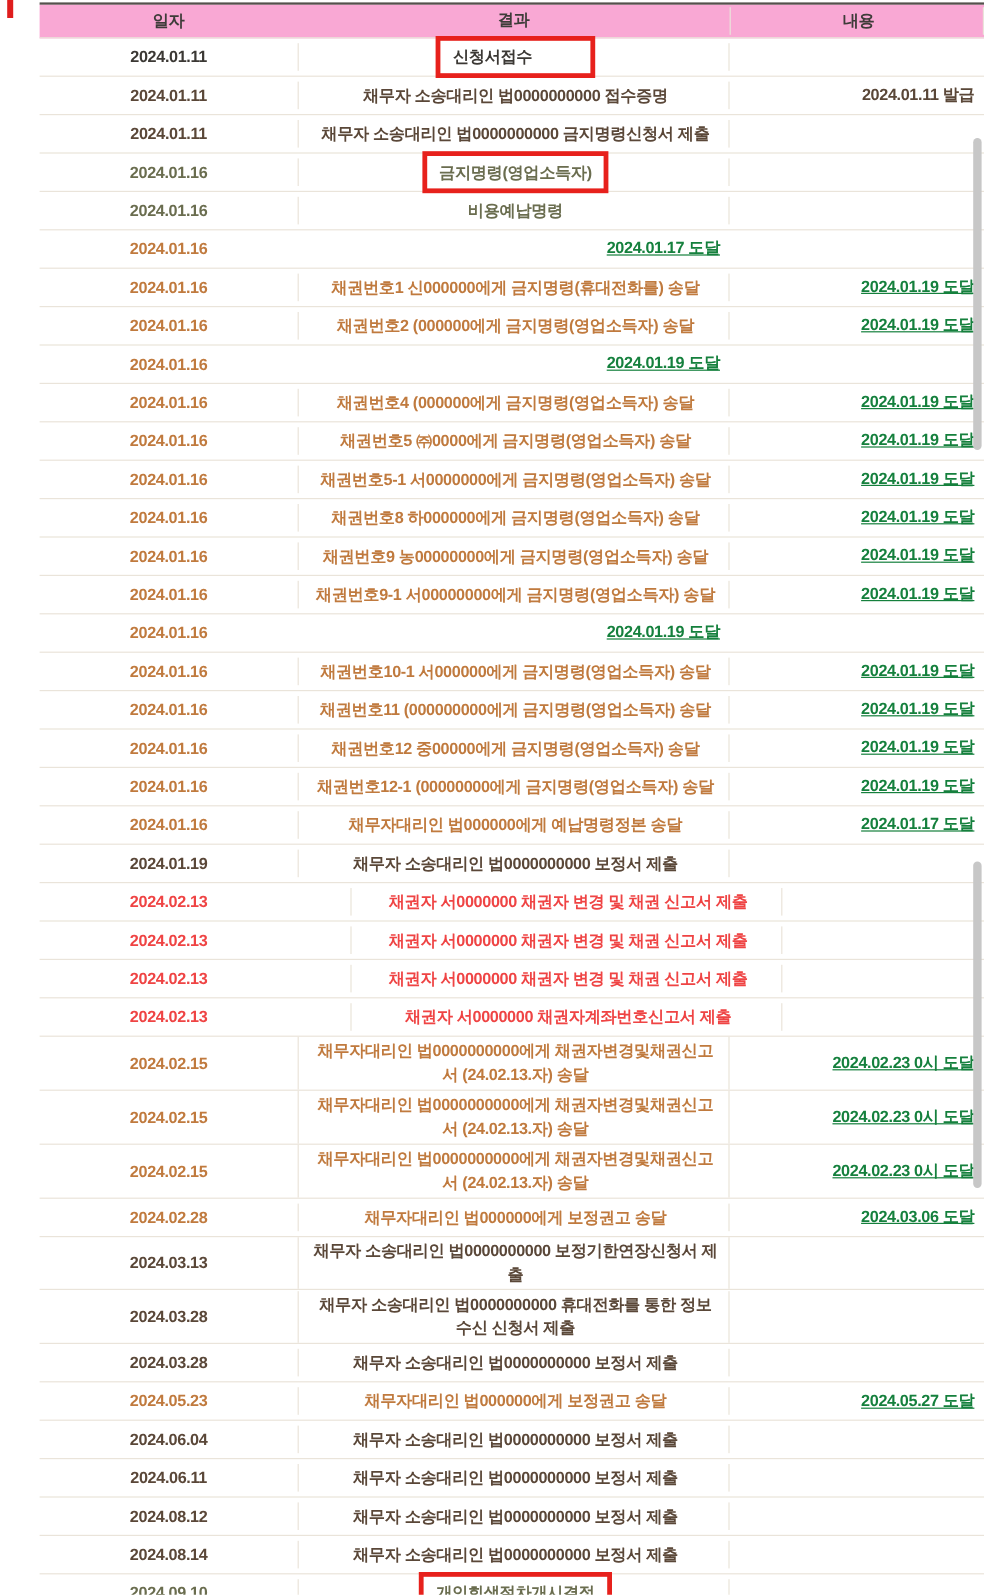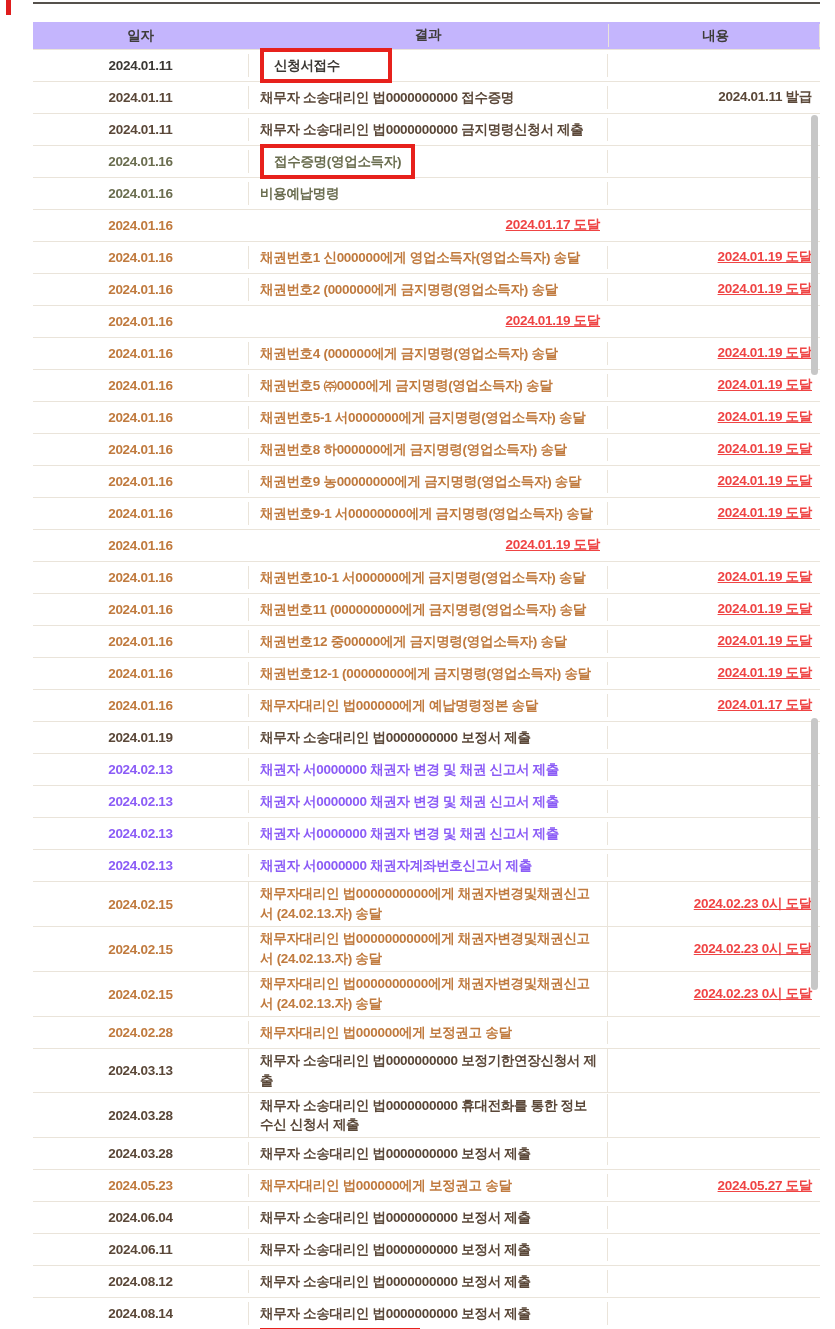--- a/index.html
+++ b/index.html
@@ -14,36 +14,35 @@
     font-size:13.5px;font-weight:700;letter-spacing:-0.3px;
   }
   .t-row{
     display:grid;grid-template-columns:215px 360px 212px;
     border-bottom:1px solid #eae4da;
     align-items:center;
   }
   .t-row.s{min-height:31px;}
   .t-row.d{min-height:44px;}
   .t-head{
-    background:#c4b5fd;min-height:27px;
+    background:#f9a8d4;min-height:27px;
     color:#3e3c39;
-    margin-top:18px;
   }
   .cell{padding:2px 8px;box-sizing:border-box;}
   .c-date{text-align:center;}
-  .c-content{text-align:left;border-left:1px solid #eae4da;border-right:1px solid #eae4da;line-height:1.45;padding-left:11px;}
+  .c-content{text-align:center;border-left:1px solid #eae4da;border-right:1px solid #eae4da;line-height:1.45;padding-left:11px;}
   .c-result{text-align:right;line-height:1.35;}
   .t-head .cell{text-align:center;}
   
   .th-black{color:#3b3834;}
   .th-dark{color:#5a4738;}
-  .th-maroon{color:#8b5cf6;}
+  .th-maroon{color:#ef4444;gap:44px;}
   .th-olive{color:#6a6d4f;}
   .th-orange{color:#c07a3e;}
-  a.result-link{color:#ef4444;text-decoration:underline;font-weight:700;cursor:pointer;}
+  a.result-link{color:#15803d;text-decoration:underline;font-weight:700;cursor:pointer;}
   .rowbox{
     display:inline-block;border:4px solid #e7211c;
     padding:4px 10px;margin:-9px 0;position:relative;z-index:2;background:transparent;
   }
   .rowbox.wide{padding-right:48px;}
   .scroll-thumb{
     position:absolute;left:811px;width:7px;border-radius:4px;background:#c7c7c7;
   }
   .thumb-1{top:115px;height:260px;}
   .thumb-2{top:718px;height:272px;}
@@ -73,35 +72,35 @@
     <div class="cell c-content"><span>채무자 소송대리인 법0000000000 접수증명</span></div>
     <div class="cell c-result">2024.01.11 발급</div>
   </div>
       <div class="t-row s th-dark">
     <div class="cell c-date">2024.01.11</div>
     <div class="cell c-content"><span>채무자 소송대리인 법0000000000 금지명령신청서 제출</span></div>
     <div class="cell c-result"></div>
   </div>
       <div class="t-row s th-olive">
     <div class="cell c-date">2024.01.16</div>
-    <div class="cell c-content"><span class="rowbox">접수증명(영업소득자)</span></div>
+    <div class="cell c-content"><span class="rowbox">금지명령(영업소득자)</span></div>
     <div class="cell c-result"></div>
   </div>
       <div class="t-row s th-olive">
     <div class="cell c-date">2024.01.16</div>
     <div class="cell c-content"><span>비용예납명령</span></div>
     <div class="cell c-result"></div>
   </div>
       <div class="t-row s th-orange">
     <div class="cell c-date">2024.01.16</div>
     <div class="cell c-result"><a class="result-link">2024.01.17 도달</a></div>
   </div>
       <div class="t-row s th-orange">
     <div class="cell c-date">2024.01.16</div>
-    <div class="cell c-content"><span>채권번호1 신000000에게 영업소득자(영업소득자) 송달</span></div>
+    <div class="cell c-content"><span>채권번호1 신000000에게 금지명령(휴대전화를) 송달</span></div>
     <div class="cell c-result"><a class="result-link">2024.01.19 도달</a></div>
   </div>
       <div class="t-row s th-orange">
     <div class="cell c-date">2024.01.16</div>
     <div class="cell c-content"><span>채권번호2 (000000에게 금지명령(영업소득자) 송달</span></div>
     <div class="cell c-result"><a class="result-link">2024.01.19 도달</a></div>
   </div>
       <div class="t-row s th-orange">
     <div class="cell c-date">2024.01.16</div>
     <div class="cell c-result"><a class="result-link">2024.01.19 도달</a></div>
@@ -201,20 +200,21 @@
     <div class="cell c-result"><a class="result-link">2024.02.23 0시 도달</a></div>
   </div>
       <div class="t-row d th-orange">
     <div class="cell c-date">2024.02.15</div>
     <div class="cell c-content"><span>채무자대리인 법0000000000에게 채권자변경및채권신고서 (24.02.13.자) 송달</span></div>
     <div class="cell c-result"><a class="result-link">2024.02.23 0시 도달</a></div>
   </div>
       <div class="t-row s th-orange">
     <div class="cell c-date">2024.02.28</div>
     <div class="cell c-content"><span>채무자대리인 법000000에게 보정권고 송달</span></div>
+    <div class="cell c-result"><a class="result-link">2024.03.06 도달</a></div>
   </div>
       <div class="t-row s th-dark">
     <div class="cell c-date">2024.03.13</div>
     <div class="cell c-content"><span>채무자 소송대리인 법0000000000 보정기한연장신청서 제출</span></div>
     <div class="cell c-result"></div>
   </div>
       <div class="t-row d th-dark">
     <div class="cell c-date">2024.03.28</div>
     <div class="cell c-content"><span>채무자 소송대리인 법0000000000 휴대전화를 통한 정보수신 신청서 제출</span></div>
     <div class="cell c-result"></div>

